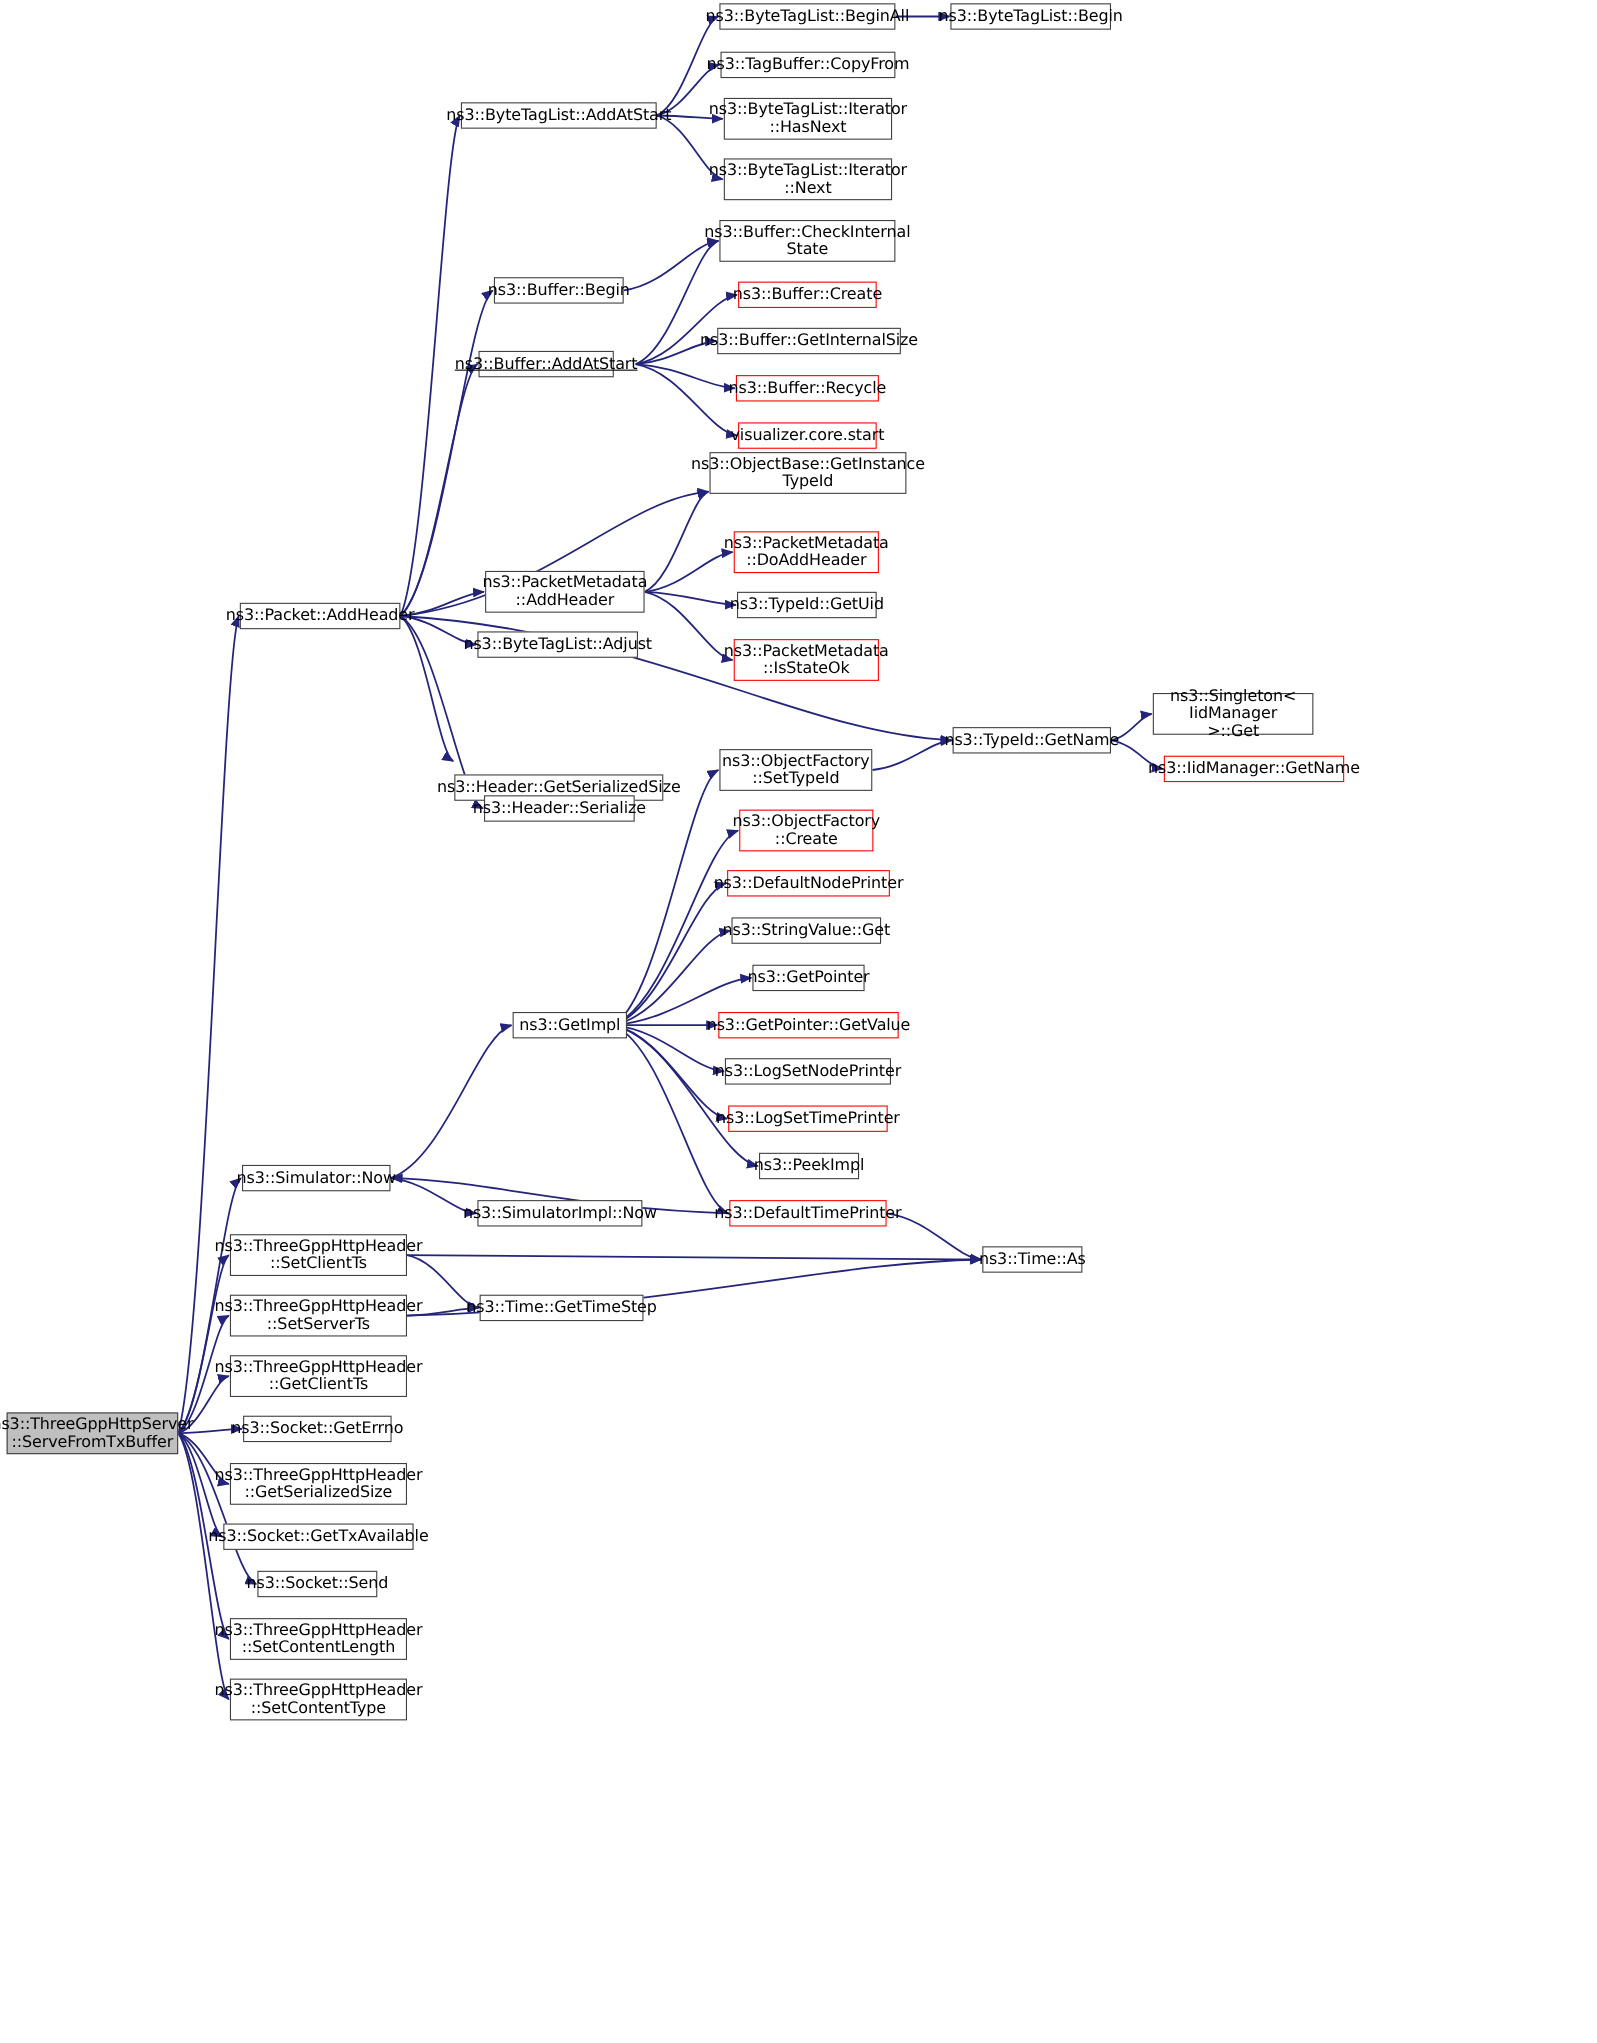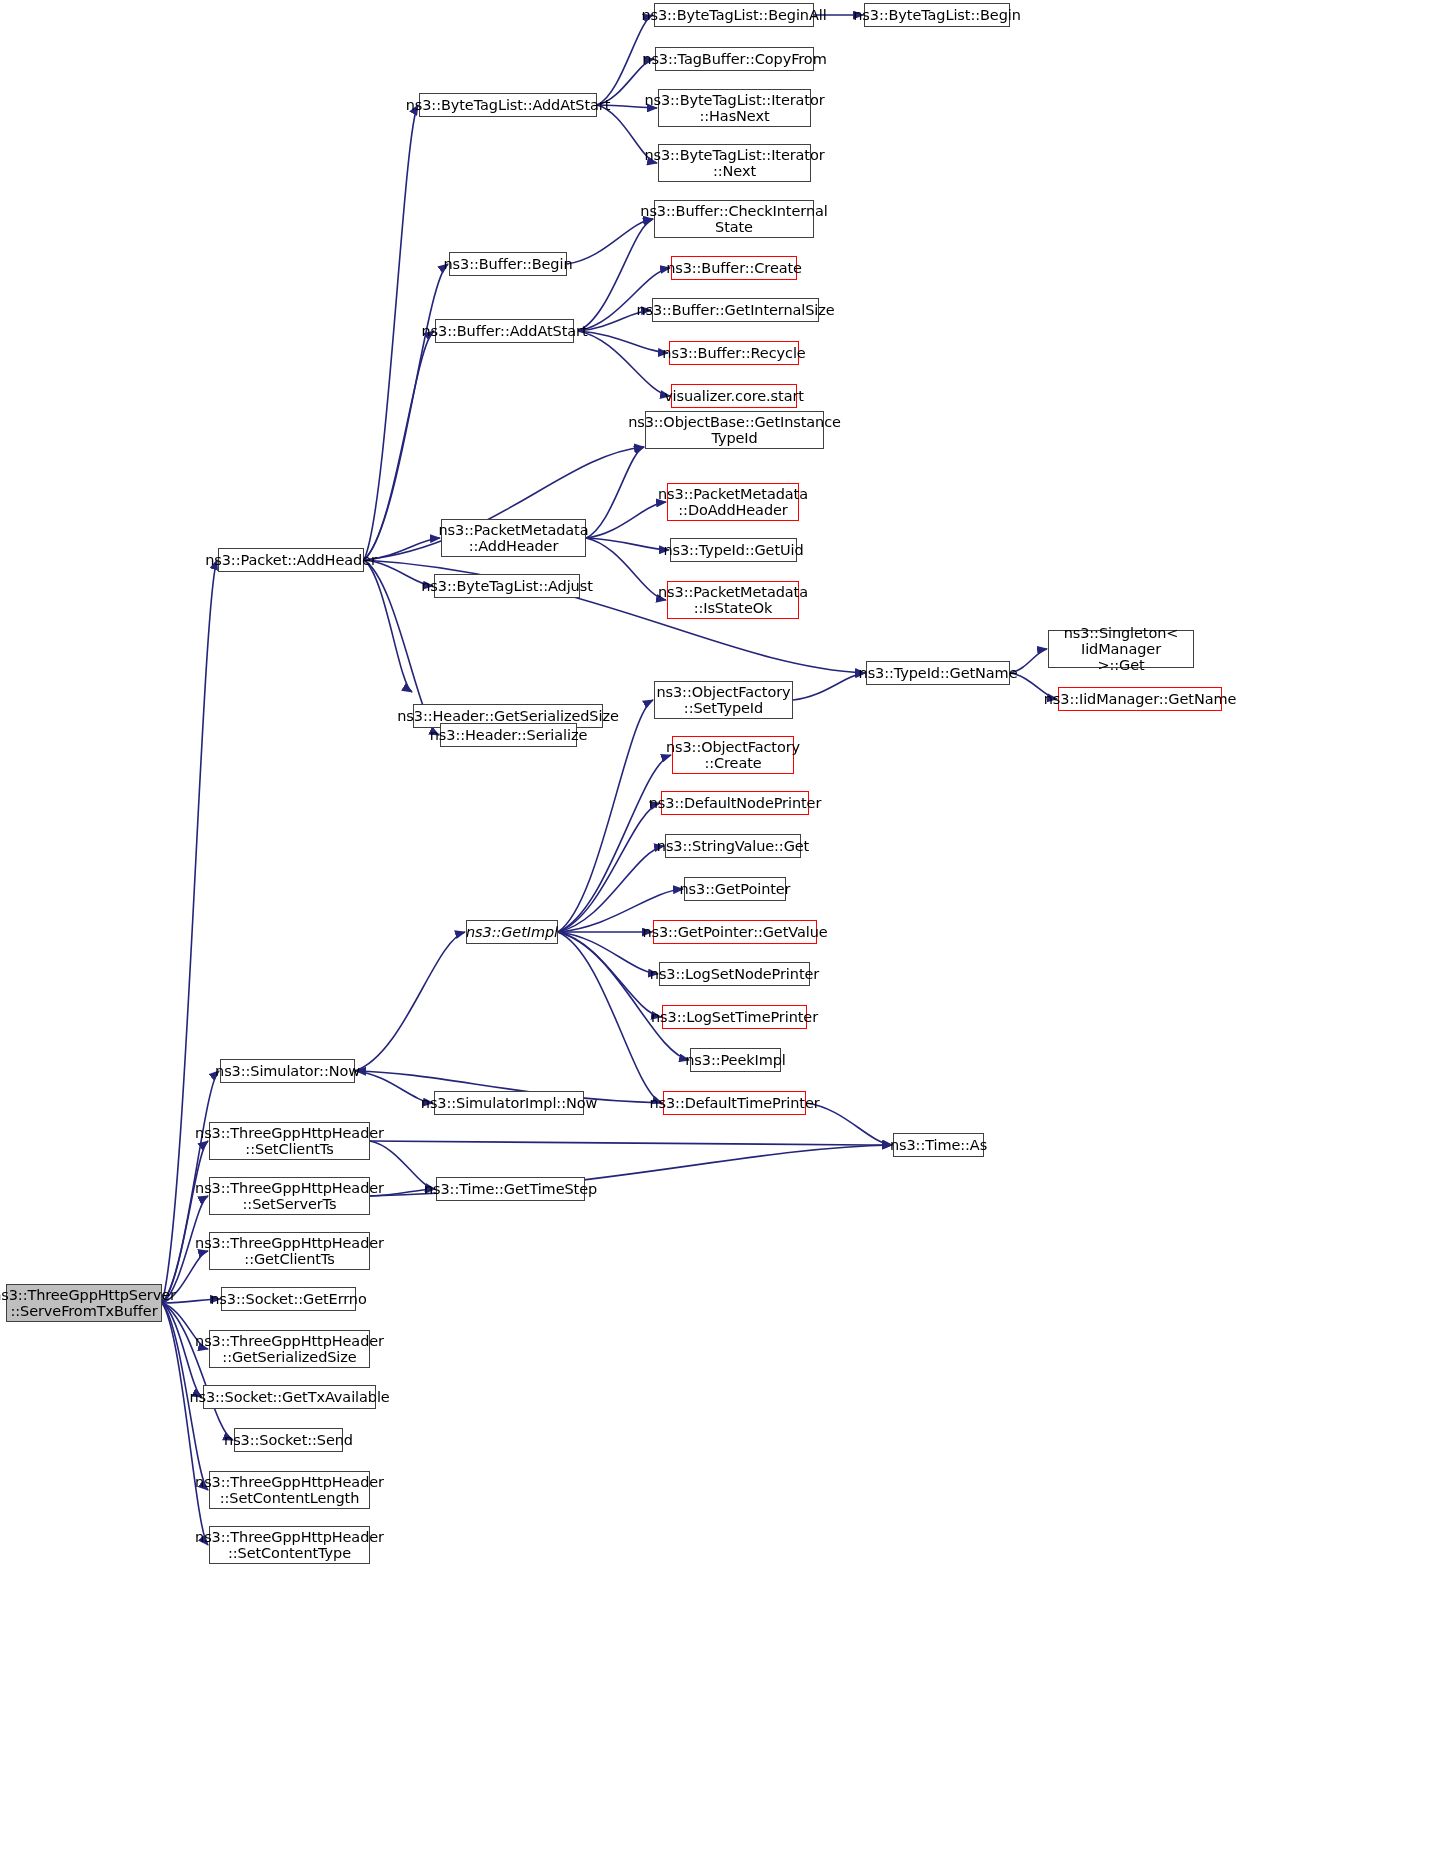--- a/index.html
+++ b/index.html
@@ -123,21 +123,21 @@
       <div class="node" style="left: 218px; top: 548px; width: 146px; height: 24px;">ns3::Packet::AddHeader</div>
       <div class="node" style="left: 419px; top: 93px; width: 178px; height: 24px;">ns3::ByteTagList::AddAtStart</div>
       <div class="node" style="left: 654px; top: 3px; width: 160px; height: 24px;">ns3::ByteTagList::BeginAll</div>
       <div class="node" style="left: 864px; top: 3px; width: 146px; height: 24px;">ns3::ByteTagList::Begin</div>
       <div class="node" style="left: 655px; top: 47px; width: 159px; height: 24px;">ns3::TagBuffer::CopyFrom</div>
       <div class="node" style="left: 658px; top: 89px; width: 153px; height: 38px;">ns3::ByteTagList::Iterator
 ::HasNext</div>
       <div class="node" style="left: 658px; top: 144px; width: 153px; height: 38px;">ns3::ByteTagList::Iterator
 ::Next</div>
       <div class="node" style="left: 449px; top: 252px; width: 118px; height: 24px;">ns3::Buffer::Begin</div>
-      <div class="node" style="left: 435px; top: 319px; width: 139px; height: 24px;">ns3::Buffer::AddAtStart</div>
+      <div class="node" style="left: 435px; top: 319px; width: 123px; height: 24px; text-decoration: underline;">ns3::Buffer::AddAtStart</div>
       <div class="node" style="left: 654px; top: 200px; width: 160px; height: 38px;">ns3::Buffer::CheckInternal
 State</div>
       <div class="node red" style="left: 671px; top: 256px; width: 126px; height: 24px;">ns3::Buffer::Create</div>
       <div class="node" style="left: 652px; top: 298px; width: 167px; height: 24px;">ns3::Buffer::GetInternalSize</div>
       <div class="node red" style="left: 669px; top: 341px; width: 130px; height: 24px;">ns3::Buffer::Recycle</div>
       <div class="node red" style="left: 671px; top: 384px; width: 126px; height: 24px;">visualizer.core.start</div>
       <div class="node" style="left: 645px; top: 411px; width: 179px; height: 38px;">ns3::ObjectBase::GetInstance
 TypeId</div>
       <div class="node" style="left: 441px; top: 519px; width: 145px; height: 38px;">ns3::PacketMetadata
 ::AddHeader</div>
@@ -158,21 +158,21 @@
       <div class="node red" style="left: 672px; top: 736px; width: 122px; height: 38px;">ns3::ObjectFactory
 ::Create</div>
       <div class="node red" style="left: 661px; top: 791px; width: 148px; height: 24px;">ns3::DefaultNodePrinter</div>
       <div class="node" style="left: 665px; top: 834px; width: 136px; height: 24px;">ns3::StringValue::Get</div>
       <div class="node" style="left: 684px; top: 877px; width: 102px; height: 24px;">ns3::GetPointer</div>
       <div class="node red" style="left: 653px; top: 920px; width: 164px; height: 24px;">ns3::GetPointer::GetValue</div>
       <div class="node" style="left: 659px; top: 962px; width: 151px; height: 24px;">ns3::LogSetNodePrinter</div>
       <div class="node red" style="left: 662px; top: 1005px; width: 145px; height: 24px;">ns3::LogSetTimePrinter</div>
       <div class="node" style="left: 690px; top: 1048px; width: 91px; height: 24px;">ns3::PeekImpl</div>
       <div class="node red" style="left: 663px; top: 1091px; width: 143px; height: 24px;">ns3::DefaultTimePrinter</div>
-      <div class="node" style="left: 466px; top: 920px; width: 92px; height: 24px; font-style: italic;">ns3::GetImpl</div>
+      <div class="node" style="left: 466px; top: 920px; width: 104px; height: 24px;">ns3::GetImpl</div>
       <div class="node" style="left: 220px; top: 1059px; width: 135px; height: 24px;">ns3::Simulator::Now</div>
       <div class="node" style="left: 434px; top: 1091px; width: 150px; height: 24px;">ns3::SimulatorImpl::Now</div>
       <div class="node" style="left: 209px; top: 1122px; width: 161px; height: 38px;">ns3::ThreeGppHttpHeader
 ::SetClientTs</div>
       <div class="node" style="left: 209px; top: 1177px; width: 161px; height: 38px;">ns3::ThreeGppHttpHeader
 ::SetServerTs</div>
       <div class="node" style="left: 436px; top: 1177px; width: 149px; height: 24px;">ns3::Time::GetTimeStep</div>
       <div class="node" style="left: 893px; top: 1133px; width: 91px; height: 24px;">ns3::Time::As</div>
       <div class="node" style="left: 209px; top: 1232px; width: 161px; height: 38px;">ns3::ThreeGppHttpHeader
 ::GetClientTs</div>

